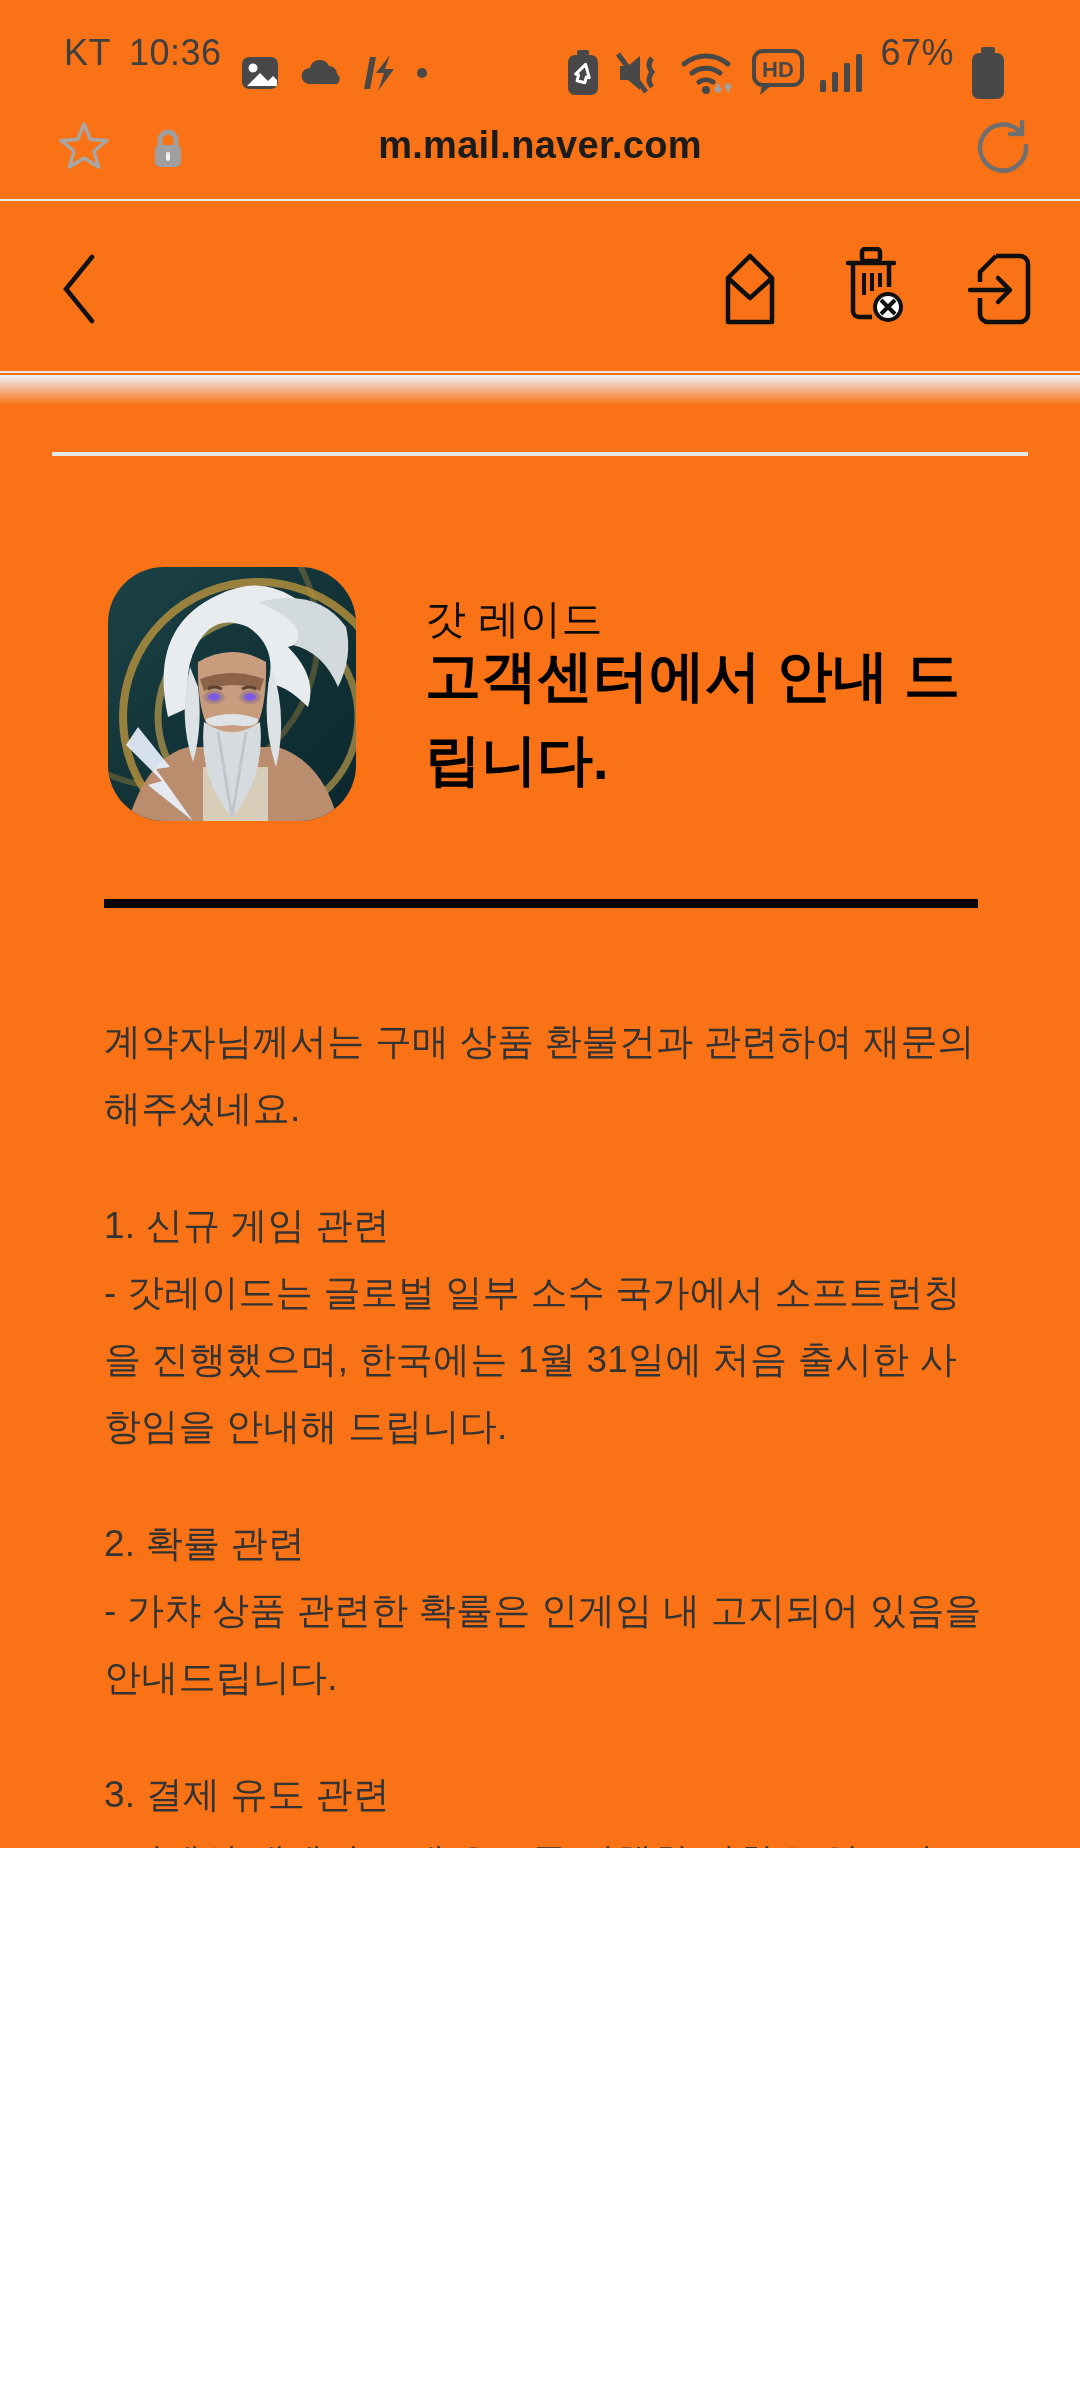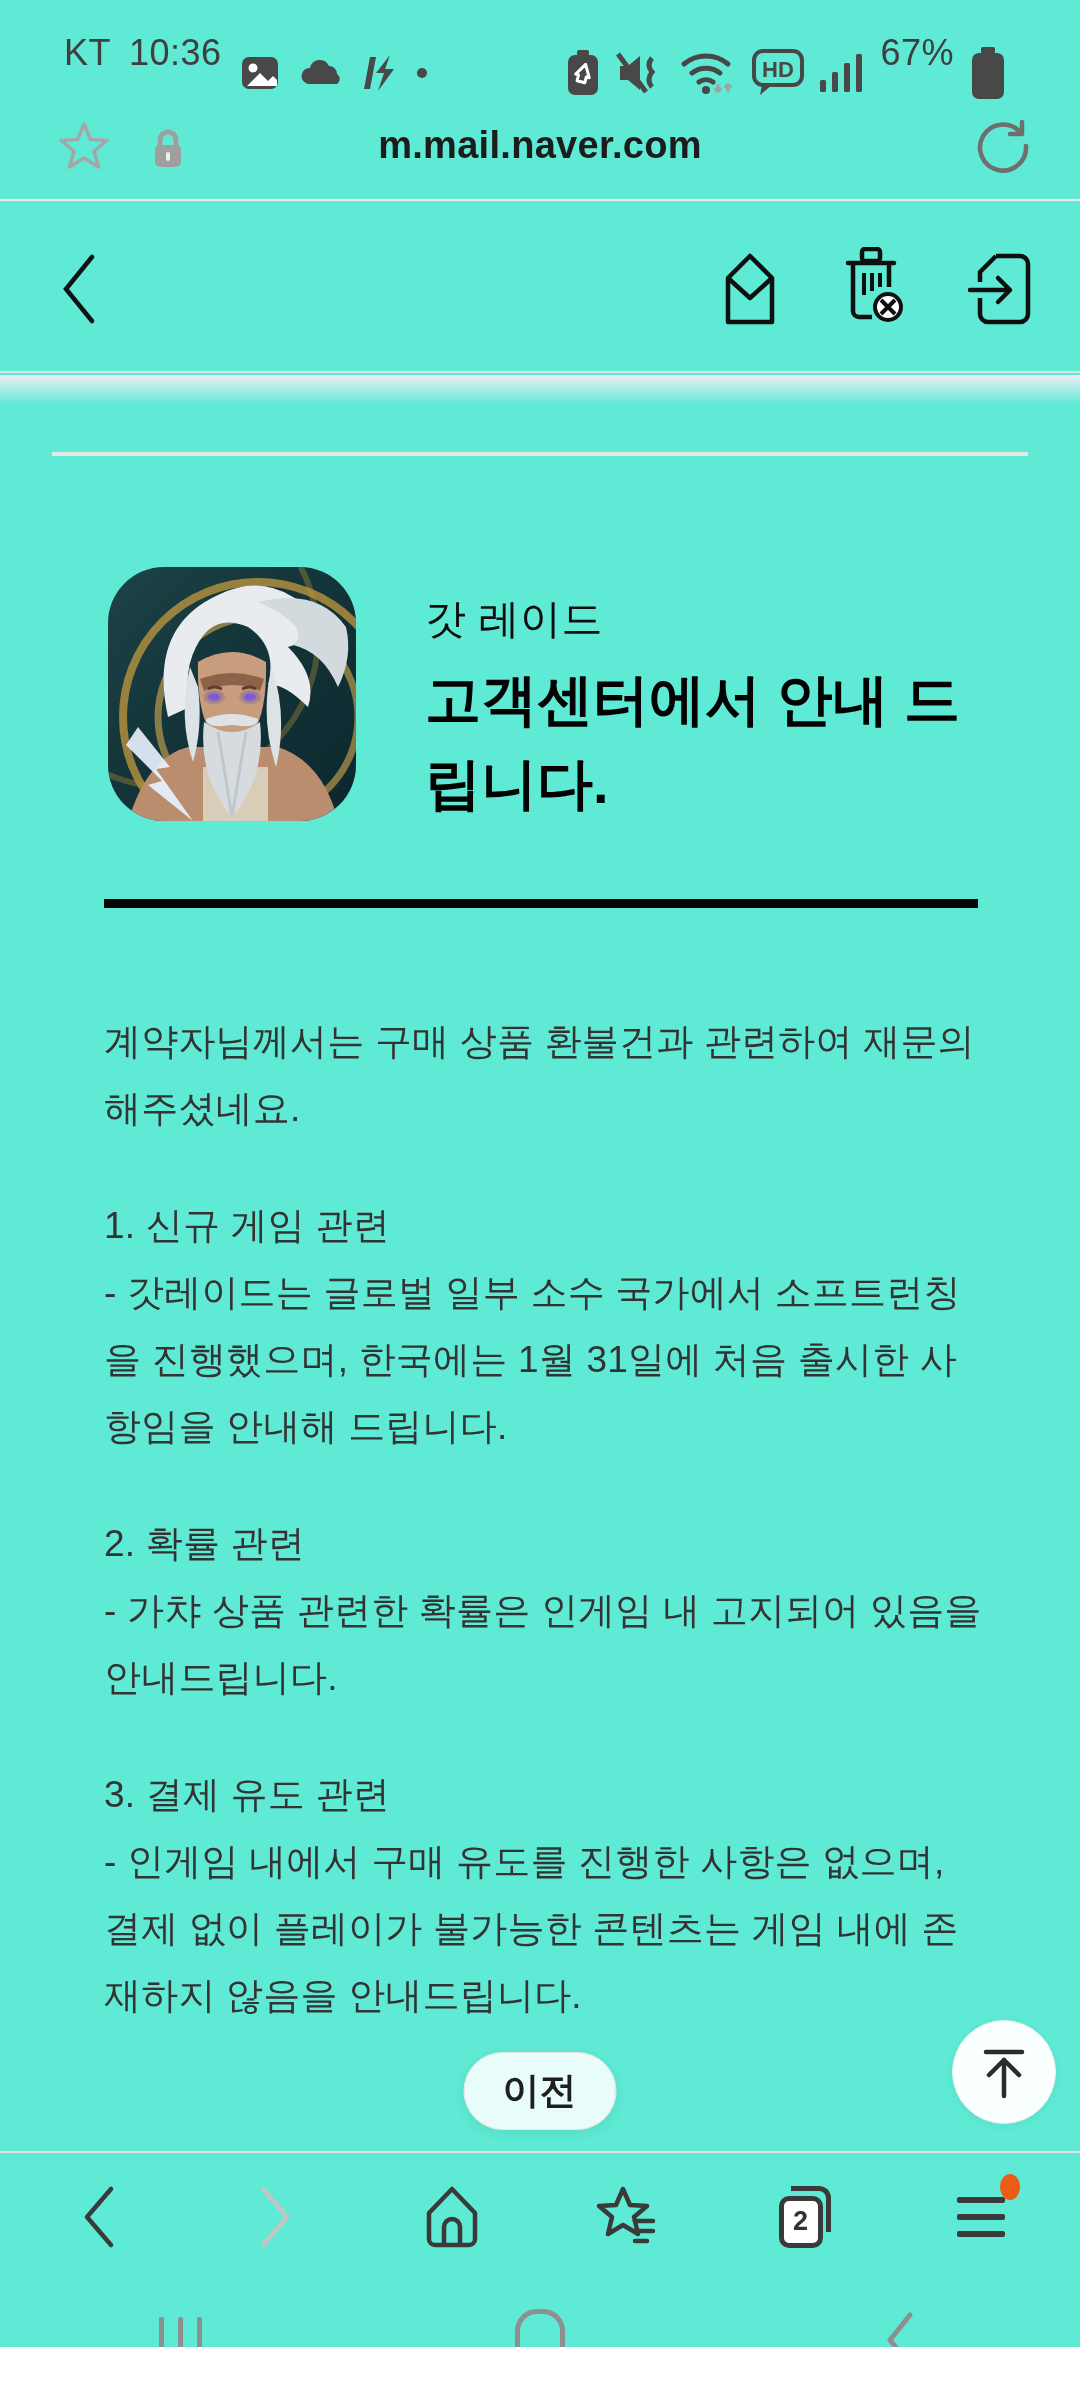--- a/index.html
+++ b/index.html
@@ -1,18 +1,18 @@
 <!DOCTYPE html>
 <html><head>
 <meta charset="utf-8">
 <style>
   * { margin:0; padding:0; box-sizing:border-box; }
   html,body { width:1080px; height:2400px; background:#ffffff;
     font-family:"Liberation Sans","DejaVu Sans",sans-serif; }
-  #screen { position:relative; width:1080px; height:2347px; background:#5eead4; overflow:hidden; }
+  #screen { position:relative; width:1080px; height:1848px; background:#f97316; overflow:hidden; }
 
   
   #status-bar { position:absolute; top:0; left:0; width:1080px; height:92px;
     display:flex; align-items:center; justify-content:space-between;
     padding:14px 74px 0 64px; color:#3f3f3f; }
   .sb-left, .sb-right { display:flex; align-items:center; gap:18px; }
   .sb-right { gap:16px; }
   .sb-text { font-size:36px; font-weight:500; letter-spacing:0.5px; }
   .sb-icon { display:inline-flex; align-items:center;margin-top:40px; }
 
@@ -33,21 +33,21 @@
   #mail-back { position:absolute; left:56px; top:48px; }
   .mt-right { position:absolute; right:48px; top:44px; display:flex; gap:62px; align-items:center; }
 
   
   #content-hr { position:absolute; top:452px; left:52px; width:976px; height:4px; background:#e7e7e7; }
 
   #app-icon { position:absolute; left:108px; top:567px; width:248px; height:254px;
     border-radius:56px; overflow:hidden; }
   #sender-name { position:absolute; left:425px; top:592px; font-size:41px; font-weight:400;
     color:#0d0d0d; letter-spacing:0.5px; }
-  #mail-subject { position:absolute; left:425px; top:658px; width:590px;
+  #mail-subject { position:absolute; left:425px; top:634px; width:590px;
     font-size:56px; line-height:84px; font-weight:600; color:#020202; }
 
   #subject-divider { position:absolute; top:899px; left:104px; width:874px; height:9px; background:#060606; }
 
   #email-body { position:absolute; top:1008px; left:104px; width:880px; }
   #email-body p { font-size:37px; line-height:67px; color:#333333;
     margin:0 0 50px 0; white-space:pre-line; letter-spacing:0.2px; }
 
   
   #pager { position:absolute; top:2052px; left:540px; transform:translateX(-50%);

